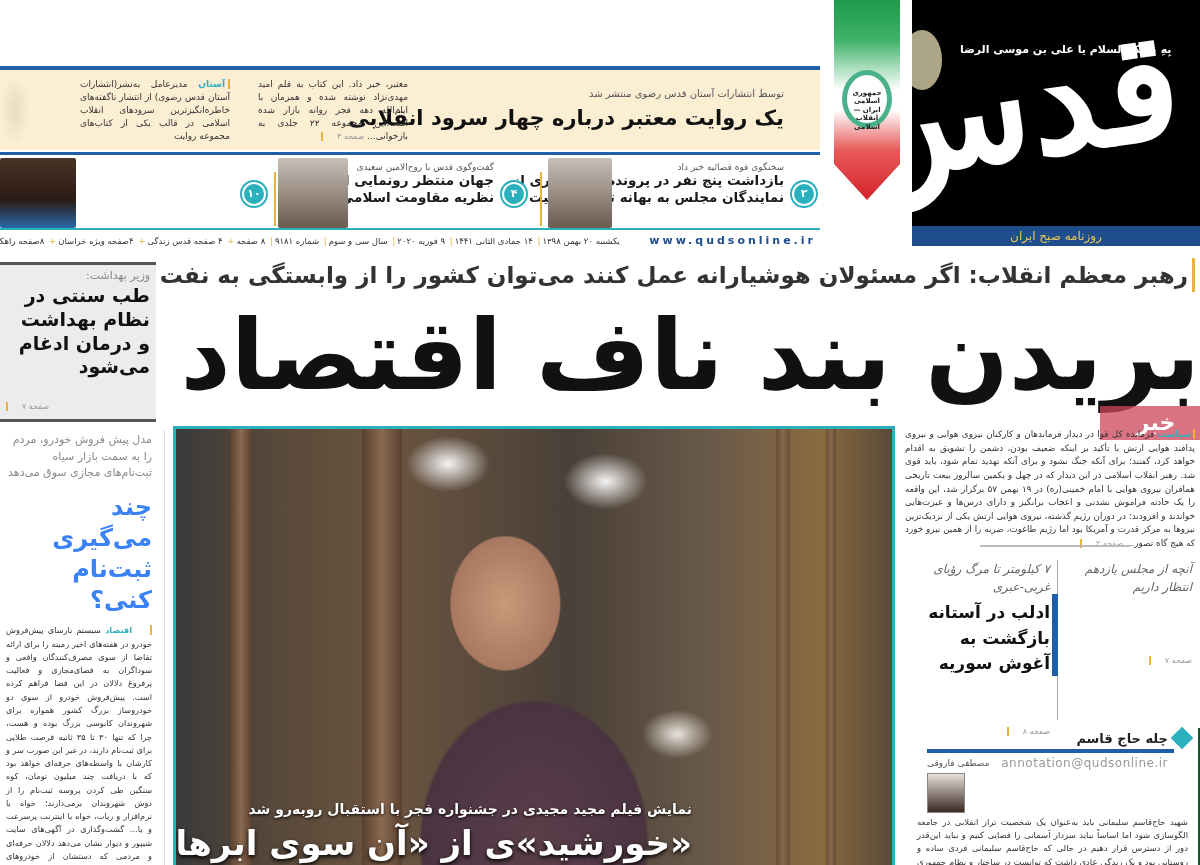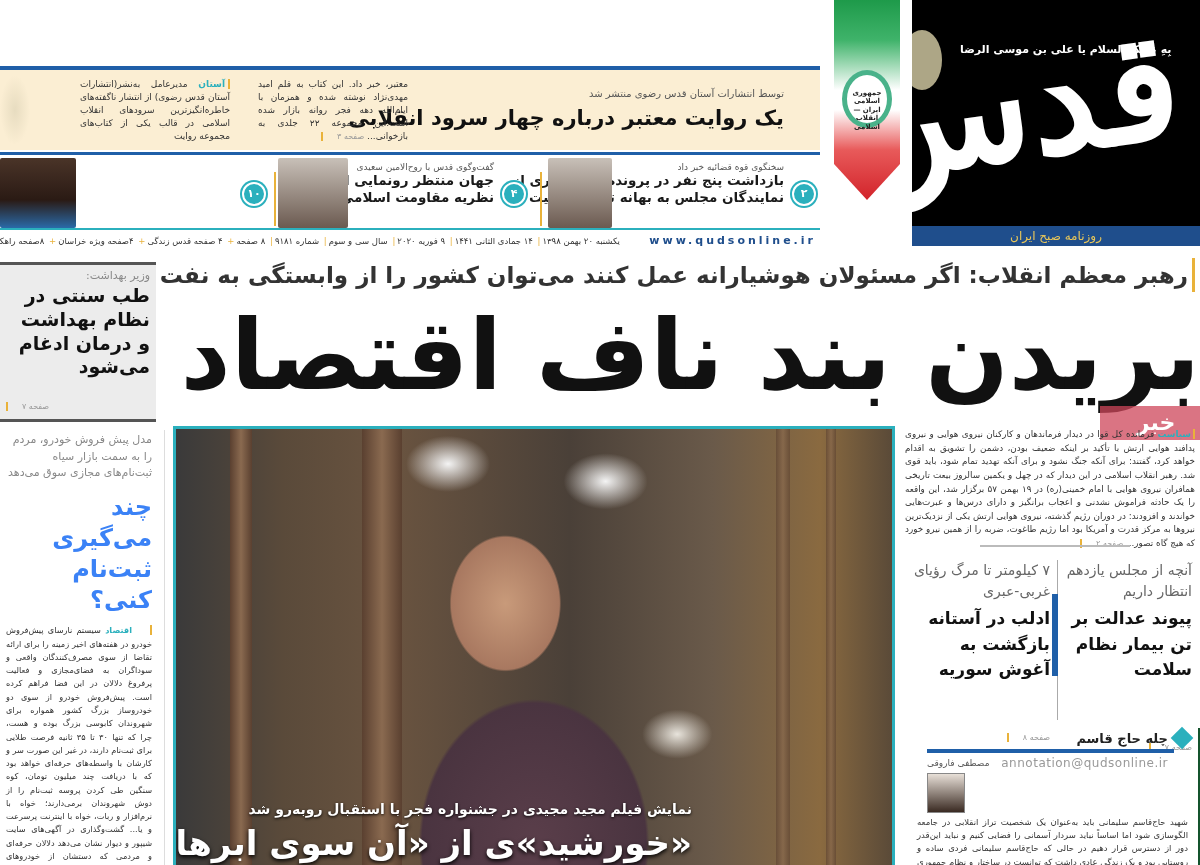--- a/index.html
+++ b/index.html
@@ -71,21 +71,21 @@
   .photo .pole { position: absolute; top: 0; bottom: 0; background: linear-gradient(90deg,#5a4030,#8a6a50,#5a4030); }
   .photo .caption-kick { position: absolute; right: 200px; bottom: 48px; font-size: 14px; color: #fff; font-weight: bold; text-shadow: 0 1px 3px #000; white-space: nowrap; }
   .photo .caption-ttl { position: absolute; right: 200px; bottom: 2px; font-size: 34px; color: #fff; font-weight: 900; text-shadow: 0 2px 4px #000; white-space: nowrap; }
 
   
   .rc-lead { left: 905px; top: 428px; width: 290px; font-size: 8.8px; color: #333; line-height: 1.55; text-align: justify; }
   .rc-lead .tag { color: #2bb0bd; font-weight: bold; border-right: 2px solid #e9b23a; padding-right: 2px; }
   .khabar { left: 1100px; top: 406px; width: 112px; height: 34px; background: rgba(205,70,90,.75); color: #fff; font-size: 22px; font-weight: bold; text-align: center; line-height: 34px; }
   .hr-gray { height: 2px; background: #bbb; }
   .rc-story { position: absolute; top: 560px; width: 140px; }
-  .rc-story .kick { font-size: 14px; color: #666; line-height: 1.5; }
+  .rc-story .kick { font-size: 12px; color: #666; line-height: 1.5; font-style: italic; }
   .rc-story .ttl { font-size: 17px; font-weight: bold; color: #111; line-height: 1.5; margin-top: 4px; }
   .blue-tab { left: 1052px; top: 594px; width: 6px; height: 82px; background: #1f5fa8; }
 
   .col-box { left: 907px; top: 728px; width: 293px; height: 137px; border-right: 2px solid #14532d; }
   .col-box .brand { position: absolute; right: 30px; top: 3px; font-size: 13px; font-weight: bold; color: #222; }
   .col-box .diamond { position: absolute; right: 8px; top: 2px; width: 16px; height: 16px; background: #2bb0bd; transform: rotate(45deg); }
   .col-box .bar { position: absolute; right: 24px; left: 20px; top: 21px; height: 4px; background: #1f5fa8; }
   .col-box .email { position: absolute; right: 30px; top: 28px; direction: ltr; font-size: 12px; color: #999; letter-spacing: .5px; }
   .col-box .author { position: absolute; left: 20px; top: 30px; font-size: 9px; color: #555; }
   .col-box .avatar { position: absolute; left: 20px; top: 45px; width: 38px; height: 40px; background: linear-gradient(#e8e0d8, #3a2a22); border: 1px solid #888; }
@@ -202,21 +202,20 @@
 <div class="abs khabar">خبر</div>
 <div class="abs rc-lead">
   <span class="tag">سیاست</span>
   <span>فرمانده کل قوا در دیدار فرماندهان و کارکنان نیروی هوایی و نیروی پدافند هوایی ارتش با تأکید بر اینکه ضعیف بودن، دشمن را تشویق به اقدام خواهد کرد، گفتند: برای آنکه جنگ نشود و برای آنکه تهدید تمام شود، باید قوی شد. رهبر انقلاب اسلامی در این دیدار که در چهل و یکمین سالروز بیعت تاریخی همافران نیروی هوایی با امام خمینی(ره) در ۱۹ بهمن ۵۷ برگزار شد، این واقعه را یک حادثه فراموش نشدنی و اعجاب برانگیز و دارای درس‌ها و عبرت‌هایی خواندند و افزودند: در دوران رژیم گذشته، نیروی هوایی ارتش یکی از نزدیک‌ترین نیروها به مرکز قدرت و آمریکا بود اما رژیم طاغوت، ضربه را از همین نیرو خورد که هیچ گاه تصور...</span>
   <span class="page-ref">صفحه ۲</span>
 </div>
 <div class="abs hr-gray" style="left:980px;top:545px;width:150px;"></div>
 
 <div class="rc-story" style="right:8px;">
   <div class="kick">آنچه از مجلس یازدهم انتظار داریم</div>
-  <div class="ttl">پیوند عدالت بر تن بیمار نظام سلامت</div>
   <div style="margin-top:52px;"><span class="page-ref">صفحه ۷</span></div>
 </div>
 <div class="vsep" style="left:1057px;top:560px;height:160px;background:#aaa;"></div>
 <div class="abs blue-tab"></div>
 <div class="rc-story" style="right:150px;">
   <div class="kick">۷ کیلومتر تا مرگ رؤیای غربی-عبری</div>
   <div class="ttl">ادلب در آستانه بازگشت به آغوش سوریه</div>
   <div style="margin-top:42px;"><span class="page-ref">صفحه ۸</span></div>
 </div>
 

